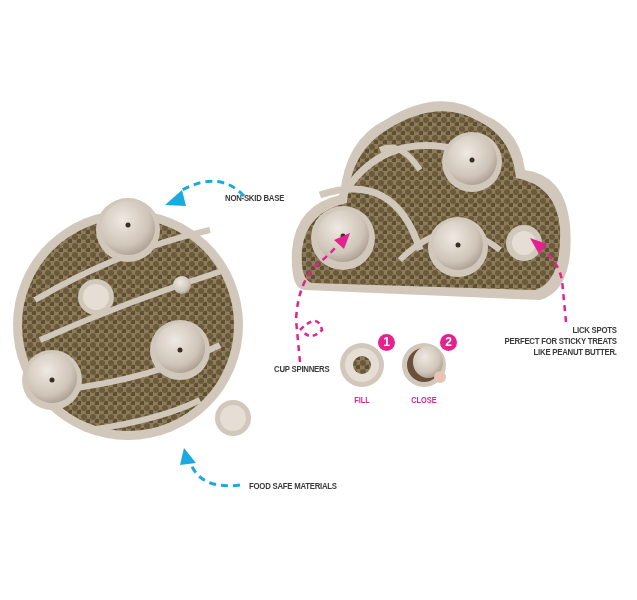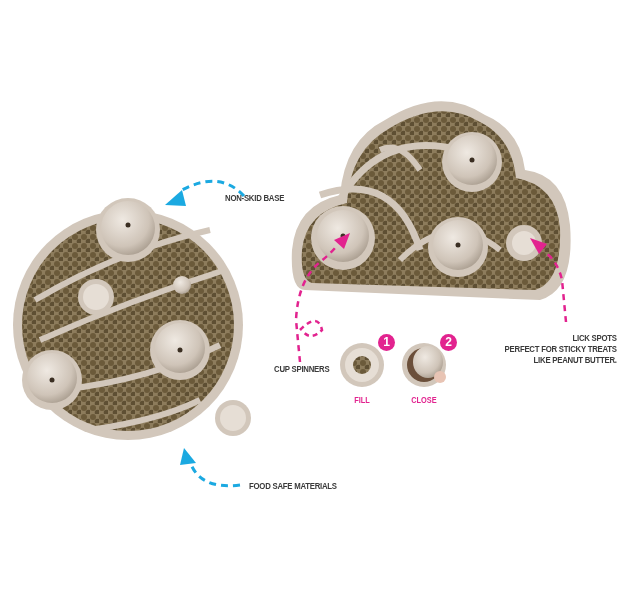--- a/index.html
+++ b/index.html
@@ -99,21 +99,21 @@
   <g>
     <path d="M566 322 L562 280 Q558 262 545 252" stroke="#e2238f" stroke-width="2.5" stroke-dasharray="6 5" fill="none"></path>
     <polygon points="530,238 547,244 539,254" fill="#e2238f"></polygon>
   </g>
 </svg>
 
 <div class="label" style="left:225px; top:192px;">NON-SKID BASE</div>
 <div class="label" style="left:249px; top:480px;">FOOD SAFE MATERIALS</div>
 <div class="label" style="left:274px; top:363px;">CUP SPINNERS</div>
 
-<div style="position:absolute; right:20px; top:332px; text-align:right;">
+<div style="position:absolute; right:20px; top:324px; text-align:right;">
   <div class="label right" style="position:static;">LICK SPOTS</div>
   <div class="label right" style="position:static;">PERFECT FOR STICKY TREATS</div>
   <div class="label right" style="position:static;">LIKE PEANUT BUTTER.</div>
 </div>
 
 <div class="badge" style="left:378px; top:334px;">1</div>
 <div class="badge" style="left:440px; top:334px;">2</div>
 <div class="pink-label" style="left:348px; top:395px; width:28px;">FILL</div>
 <div class="pink-label" style="left:408px; top:395px; width:32px;">CLOSE</div>
 

